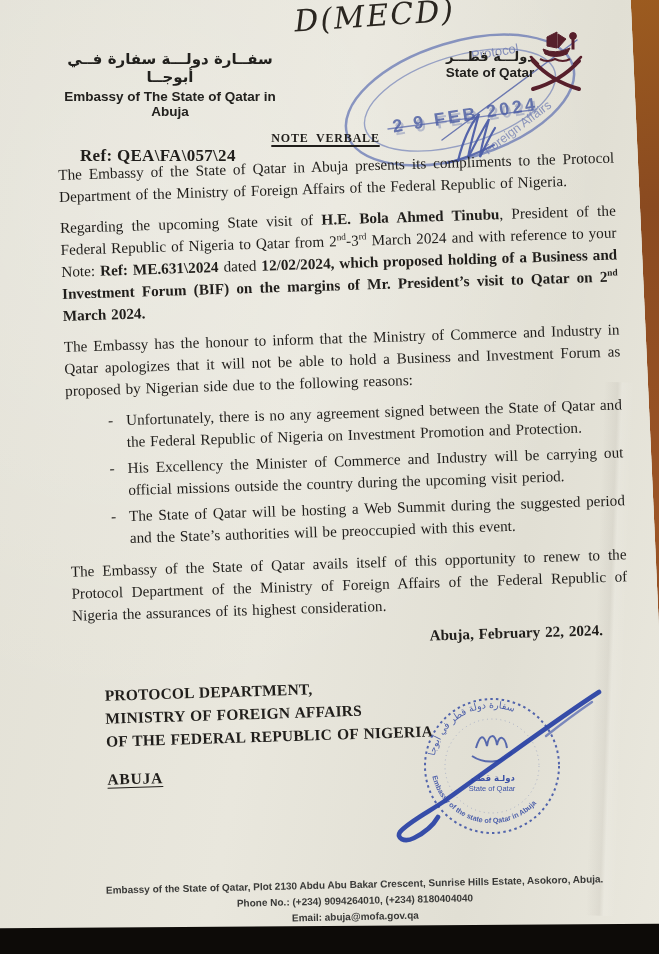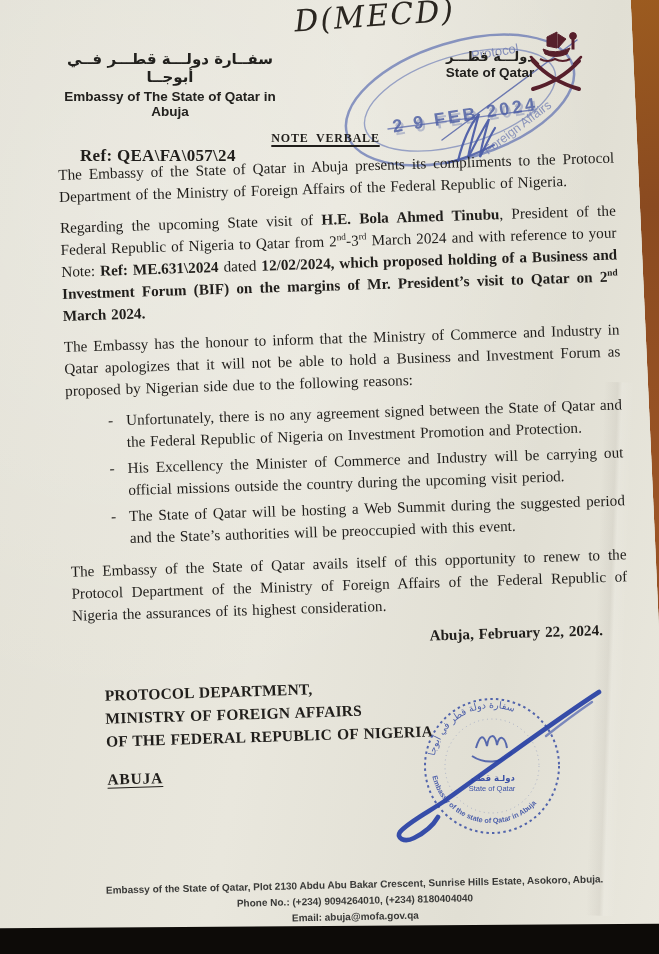--- a/index.html
+++ b/index.html
@@ -68,21 +68,21 @@
   }
 </style>
 </head>
 <body>
 
 <div class="paper">
 
   <div class="handwriting">D(MECD)</div>
 
   <div class="hdr-left">
-    <div class="ar">سفــارة دولـــة قطـــر فــي أبوجــا</div>
+    <div class="ar">سفــارة دولـــة سفارة فــي أبوجــا</div>
     <div class="en">Embassy of The State of Qatar in Abuja</div>
   </div>
 
   <div class="ref">Ref: QEA\FA\057\24</div>
 
   <div class="oval-stamp">
     <svg width="262" height="152" viewBox="0 0 262 152">
       <g transform="rotate(-17 130 76)" stroke="#5165ae" fill="none" opacity="0.75">
         <ellipse cx="130" cy="76" rx="118" ry="58" stroke-width="2.5"></ellipse>
         <ellipse cx="130" cy="76" rx="99" ry="44" stroke-width="1.4" opacity=".85"></ellipse>

